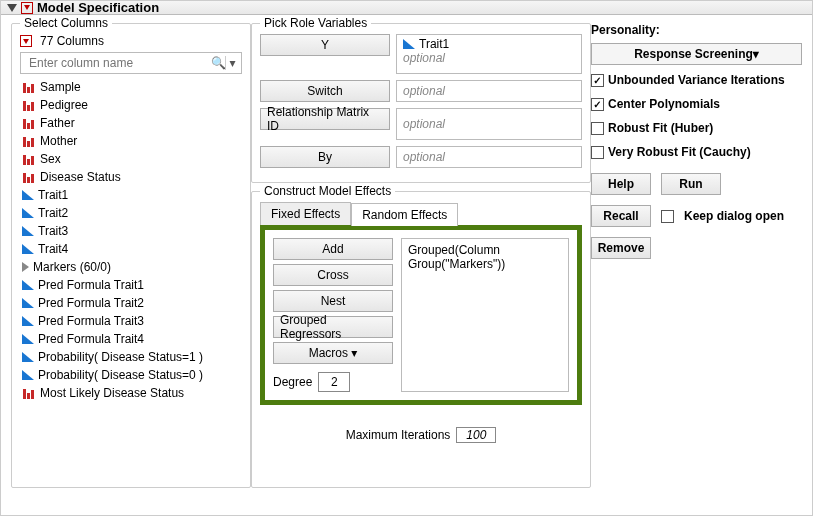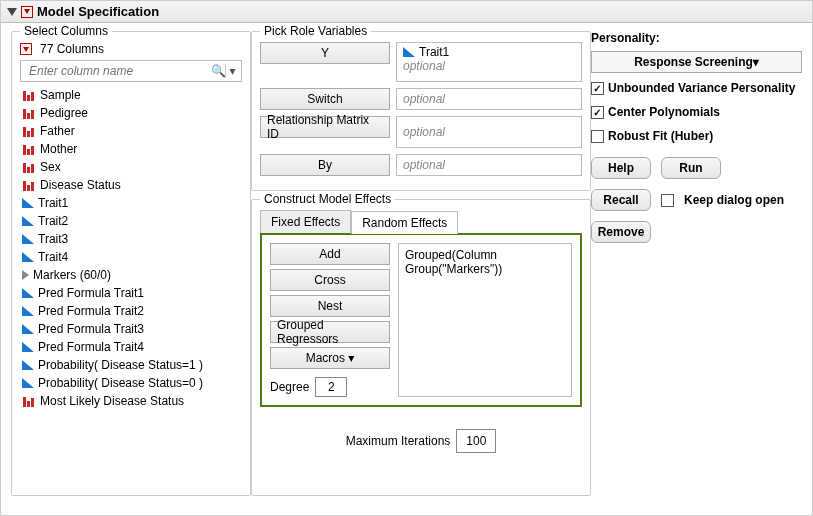--- a/index.html
+++ b/index.html
@@ -1,32 +1,32 @@
 <!DOCTYPE html>
 <html><head>
 <meta charset="utf-8">
 <style>
   * { box-sizing: border-box; font-family: "Segoe UI", Arial, sans-serif; font-size: 12px; }
   body { margin: 0; padding: 0; background: #fff; width: 813px; height: 516px; overflow: hidden; }
   .root { width: 813px; height: 516px; border: 1px solid #ccc; background: #fff; }
-  .titlebar { display: flex; align-items: center; height: 22px; padding: 0 6px;
+  .titlebar { display: flex; align-items: center; height: 14px; padding: 0 6px;
     background: linear-gradient(#f5f5f5, #e8e8e8); border-bottom: 1px solid #bbb; }
   .tri { width:0; height:0; border-left:5px solid transparent; border-right:5px solid transparent; border-top:8px solid #444; margin-right:4px;}
   .sq { width:12px; height:12px; border:1px solid #b00; display:inline-flex; align-items:center; justify-content:center; margin-right:4px;}
   .sq .in { width:0;height:0;border-left:3px solid transparent;border-right:3px solid transparent;border-top:5px solid #b00;}
   .title { font-weight: bold; font-size: 13px; }
   .body { display:flex; gap:0; padding:8px 10px 19px 10px; height: calc(100% - 22px);}
   
   .grp { position:relative; border:1px solid #ccc; border-radius:2px; padding:10px 8px 8px 8px; }
   .grp > .lgd { position:absolute; top:-8px; left:8px; background:#fff; padding:0 4px; font-size:12px; }
   .left { width:240px; display:flex; flex-direction:column; }
   .left .grp { flex:1; display:flex; flex-direction:column; }
   .colhead { display:flex; align-items:center; gap:4px; margin-bottom:4px;}
   .search { display:flex; align-items:center; border:1px solid #bbb; height:22px; padding:0 2px 0 6px; margin-bottom:4px;}
-  .search input { border:none; outline:none; flex:1; font-style:italic; color:#0f172a; background:transparent;}
+  .search input { border:none; outline:none; flex:1; color:#0f172a; background:transparent;}
   .mag { width:14px; display:inline-block; text-align:center; color:#555;}
   .dd { width:14px; border-left:1px solid #ccc; text-align:center; color:#555;}
   .collist { flex:1; overflow:auto; }
   .col-item { display:flex; align-items:center; height:18px; padding-left:2px; gap:4px; white-space:nowrap;}
   
   .ico-bar { display:inline-block; width:14px; height:12px; position:relative;}
   .ico-bar::before { content:""; position:absolute; left:1px; bottom:0; width:3px; height:10px; background:#c62828;}
   .ico-bar::after  { content:""; position:absolute; left:5px; bottom:0; width:3px; height:6px; background:#c62828; box-shadow:4px 0 0 0 #c62828, 4px -3px 0 0 #c62828;}
   .ico-cont { display:inline-block; width:0; height:0; border-left:12px solid #1976d2; border-top:10px solid transparent;}
   .ico-ptr { display:inline-block; width:0; height:0; border-top:5px solid transparent; border-bottom:5px solid transparent; border-left:7px solid #888;}
@@ -36,36 +36,36 @@
   .btn { display:inline-flex; align-items:center; justify-content:center; background:linear-gradient(#f7f7f7,#e6e6e6); border:1px solid #aaa; height:22px; cursor:pointer; padding:0 6px;}
   .btn.w { width:130px;}
   .slot { border:1px solid #bbb; height:22px; padding:2px 6px; color:#888; font-style:italic; flex:1; display:flex; align-items:center;}
   .slot.tall { height:40px; align-items:flex-start; flex-direction:column; font-style:normal; color:#000;}
   .slot.tall .opt { color:#888; font-style:italic; font-size:12px;}
   .slot-item { display:flex; align-items:center; gap:4px;}
   
   .tabs { display:flex; }
   .tab { border:1px solid #bbb; border-bottom:none; padding:4px 10px; background:#eee; cursor:pointer;text-align:right;}
   .tab.active { background:#fff; position:relative; top:1px;}
-  .tabbody { border:2px solid #4d7c0f; padding:8px; display:flex; gap:8px;}
+  .tabbody { border:5px solid #4d7c0f; padding:8px; display:flex; gap:8px;}
   .btncol { display:flex; flex-direction:column; gap:4px; width:120px;}
   .btncol .btn { width:100%; }
   .degree-row { display:flex; align-items:center; gap:6px; margin-top:4px;}
   .numbox { border:1px solid #888; width:32px; height:20px; text-align:center;}
-  .numbox2 { border:1px solid #888; width:40px; height:24px; text-align:center;}
+  .numbox2 { border:1px solid #888; width:40px; height:16px; text-align:center;font-style:italic;}
   .effbox { border:1px solid #bbb; flex:1; padding:4px 6px; min-height:130px;}
   .maxrow { display:flex; align-items:center; justify-content:center; gap:6px; margin-top:22px;}
   
   .right { flex:1; display:flex; flex-direction:column; gap:6px;font-weight:bold;}
   .sel { border:1px solid #aaa; height:22px; display:flex; align-items:center; justify-content:center; padding:0 6px; background:#f5f5f5;}
   .chkrow { display:flex; align-items:center; gap:4px; height:18px;}
   .chk { width:13px; height:13px; border:1px solid #555; display:inline-flex; align-items:center; justify-content:center; font-size:10px; background:#fff;}
   .btnrow { display:flex; gap:10px; margin-top:6px;}
   .btnrow2 { display:flex; gap:10px; margin-top:4px; align-items:center;}
-  .small-btn { width:60px;border-radius:6px;}
+  .small-btn { width:60px;}
 </style>
 </head>
 <body>
 
 <div class="root">
   <div class="titlebar">
     <span class="tri"></span>
     <span class="sq">
         <span class="in"></span>
       </span>
@@ -223,29 +223,33 @@
     </div>
 
     <div class="right">
       <div>Personality:</div>
       <div class="sel">
         <span>Response Screening</span>
         <span>▾</span>
       </div>
       <div class="chkrow">
           <span class="chk">✓</span>
-          <span>Unbounded Variance Personality</span>
+          <span>Unbounded Variance Iterations</span>
         </div>
       <div class="chkrow">
           <span class="chk">✓</span>
           <span>Center Polynomials</span>
         </div>
       <div class="chkrow">
           <span class="chk"></span>
           <span>Robust Fit (Huber)</span>
+        </div>
+      <div class="chkrow">
+          <span class="chk"></span>
+          <span>Very Robust Fit (Cauchy)</span>
         </div>
       <div class="btnrow">
         <span class="btn small-btn">Help</span>
         <span class="btn small-btn">Run</span>
       </div>
       <div class="btnrow2">
         <span class="btn small-btn">Recall</span>
         <span class="chk"></span>
         <span>Keep dialog open</span>
       </div>

